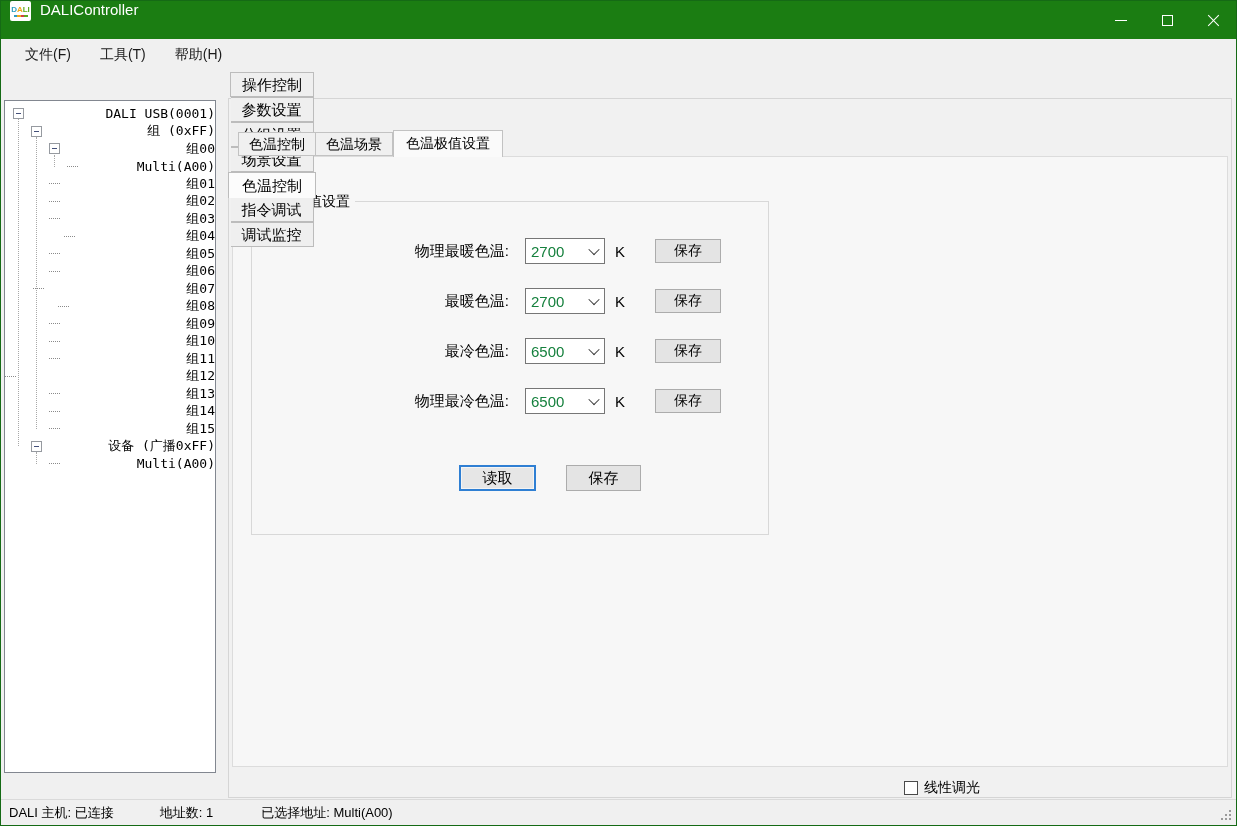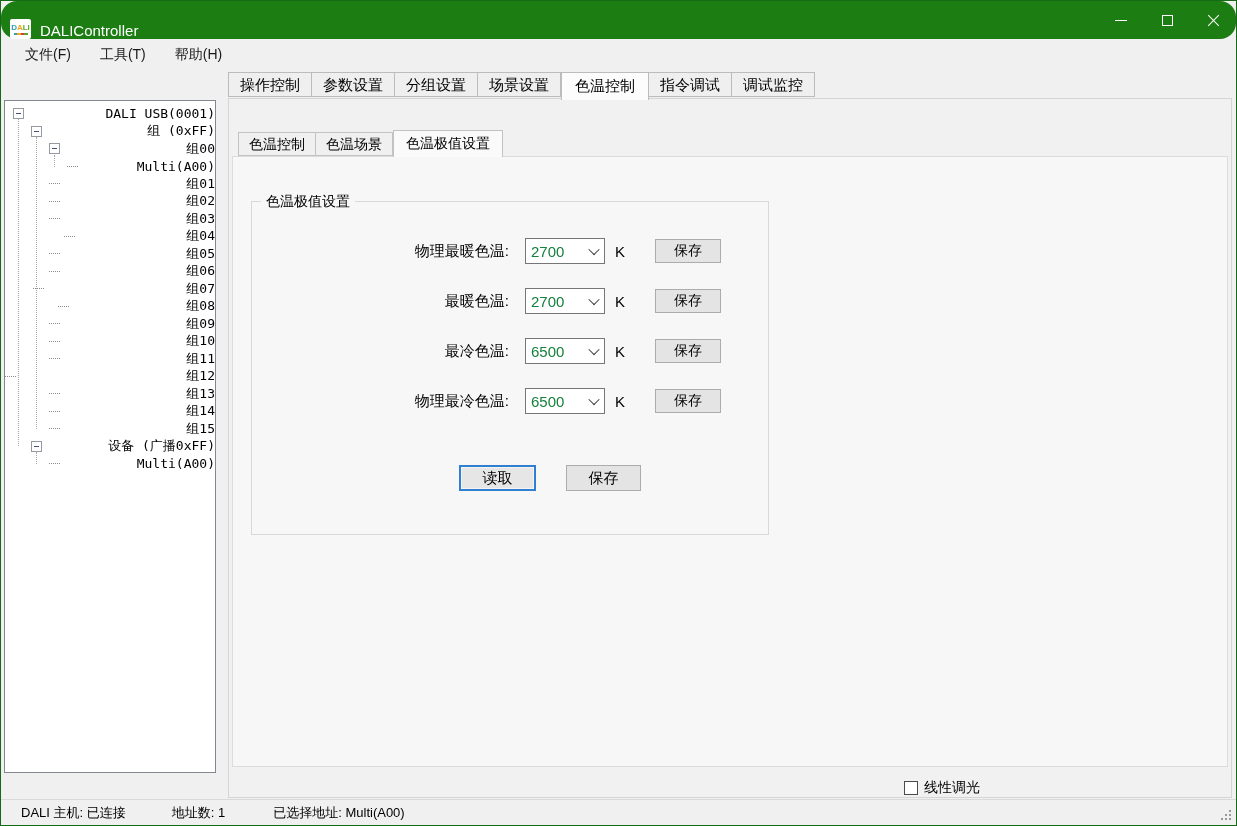--- a/index.html
+++ b/index.html
@@ -1,20 +1,20 @@
 <!DOCTYPE html>
 <html><head>
 <meta charset="utf-8">
 <style>
   html,body{margin:0;padding:0;background:#555;font-family:"Liberation Sans",sans-serif;}
   .window{position:relative;width:1237px;height:826px;background:#f0f0f0;border:1px solid #156a15;
           box-sizing:border-box;overflow:hidden;}
 
   
-  .titlebar{position:absolute;top:0;left:0;right:0;height:38px;background:#1b7d12;display:flex;align-items:flex-end;border-radius:16px;}
+  .titlebar{position:absolute;top:0;left:0;right:0;height:38px;background:#1b7d12;display:flex;align-items:flex-start;}
   .app-icon{width:21px;height:20px;background:#fff;margin-left:9px;border-radius:2px;display:flex;
             flex-direction:column;align-items:center;justify-content:center;flex:none;}
   .app-icon .logo{font-size:8px;font-weight:bold;line-height:8px;letter-spacing:0;}
   .app-icon .logo b:nth-child(1){color:#2e9ec0;}
   .app-icon .logo b:nth-child(2){color:#f0a818;}
   .app-icon .logo b:nth-child(3){color:#5aaa1e;}
   .app-icon .logo b:nth-child(4){color:#5aaa1e;}
   .app-icon .bar{width:14px;height:2px;margin-top:1px;
      background:linear-gradient(90deg,#2e9ec0 0 25%,#f0a818 25% 50%,#d04040 50% 75%,#5aaa1e 75%);}
   .title-text{color:#ffffff;font-size:15px;margin-left:9px;}
@@ -38,21 +38,21 @@
   .tree{position:relative;padding-top:4px;}
   .tree-row{height:17.5px;display:flex;align-items:center;white-space:nowrap;position:relative;z-index:2;justify-content:space-between;}
   .exp{width:11px;height:11px;border:1px solid #969aa0;background:#fff;box-sizing:border-box;
        position:relative;margin-right:6px;flex:none;}
   .exp::after{content:'';position:absolute;left:2px;right:2px;top:4px;height:1px;background:#44507a;}
   .dash{width:11px;height:0;border-top:1px dotted #8a8a8a;margin-right:5px;flex:none;}
   .tree-row:not(.has-exp) .exp{display:none;}
   .guide{position:absolute;width:0;border-left:1px dotted #a8a8a8;z-index:1;}
 
   
-  .tabs{position:absolute;left:227px;top:71px;display:flex;align-items:flex-start;height:26px;z-index:5;}
+  .tabs{position:absolute;left:227px;top:71px;display:flex;align-items:center;height:26px;z-index:5;flex-direction:column;}
   .tab{height:23px;line-height:23px;padding:0 11px;font-size:15px;color:#000;background:#efefef;
        border:1px solid #bcbcbc;border-left:none;box-sizing:content-box;}
   .tab:first-child{border-left:1px solid #bcbcbc;}
   .tab.selected{background:#fcfcfc;height:27px;line-height:25px;border-bottom:none;margin-bottom:-1px;
        border-left:1px solid #bcbcbc;padding:0 13px;position:relative;z-index:6;}
   .tab.selected + .tab{border-left:none;}
 
   
   .page{position:absolute;left:227px;top:97px;width:1004px;height:700px;background:#f1f1f1;
         border:1px solid #d5d5d5;box-sizing:border-box;}
@@ -90,21 +90,21 @@
   .btn-read{width:77px;border:2px solid #2f7fd3;background:#e6e6e6;box-shadow:inset 0 0 0 1px #f4f4f4;}
   .btn-save{width:75px;margin-left:30px;border:1px solid #acacac;background:#e4e4e4;}
 
   
   .linear-check{position:absolute;left:903px;top:778px;display:flex;align-items:center;font-size:14px;color:#000;}
   .checkbox{width:14px;height:14px;border:1px solid #4a4a4a;background:#fff;box-sizing:border-box;margin-right:6px;flex:none;}
 
   
   .statusbar{position:absolute;left:0;right:0;bottom:0;height:25px;background:#f0f0f0;border-top:1px solid #dadada;
              display:flex;align-items:center;font-size:13px;color:#000;}
-  .status-host{margin-left:20px;}
+  .status-host{margin-left:8px;}
   .status-count{margin-left:46px;}
   .status-sel{margin-left:48px;}
   .grip{position:absolute;right:5px;bottom:5px;width:2px;height:2px;background:#9a9a9a;
         box-shadow:0 -4px #9a9a9a,0 -8px #9a9a9a,-4px 0 #9a9a9a,-4px -4px #9a9a9a,-8px 0 #9a9a9a;}
 </style>
 </head>
 <body>
 
 <div class="window">
 

